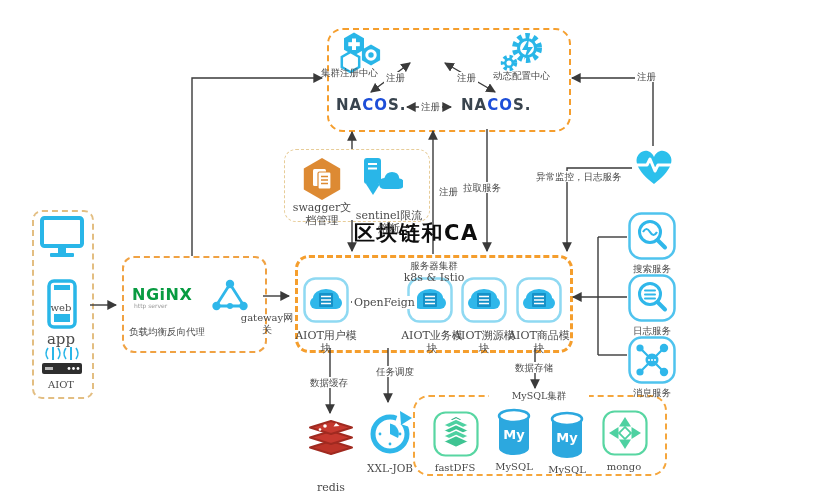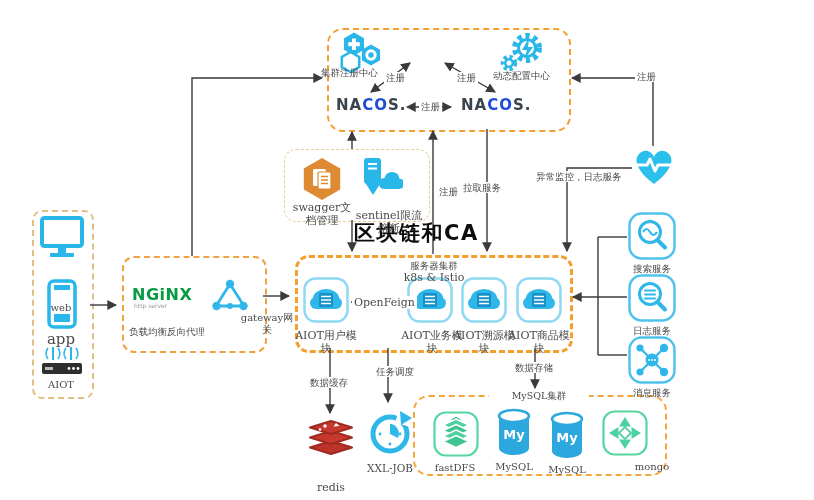--- a/index.html
+++ b/index.html
@@ -295,15 +295,15 @@
   <div class="lbl center" style="left:540px;top:464px;width:54px;font-size:10px;">MySQL</div>
 
   <svg class="icon" style="left:602px;top:410px;" width="46" height="46" viewBox="0 0 46 46">
     <rect x="1.5" y="1.5" width="43" height="43" rx="11" fill="#fff" stroke="#58D6A2" stroke-width="2.2"></rect>
     <polygon points="23,7 17,16.5 29,16.5" fill="#4ED1A1"></polygon>
     <polygon points="23,39 17,29.5 29,29.5" fill="#4ED1A1"></polygon>
     <polygon points="7,23 16.5,17 16.5,29" fill="#4ED1A1"></polygon>
     <polygon points="39,23 29.5,17 29.5,29" fill="#4ED1A1"></polygon>
     <rect x="18.8" y="18.8" width="8.4" height="8.4" transform="rotate(45 23 23)" fill="none" stroke="#4ED1A1" stroke-width="1.8"></rect>
   </svg>
-  <div class="lbl center" style="left:624px;top:461px;width:56px;font-size:10px;">mongo</div>
+  <div class="lbl center" style="left:596px;top:461px;width:56px;font-size:10px;">mongo</div>
 
 </div>
 
 </body></html>

